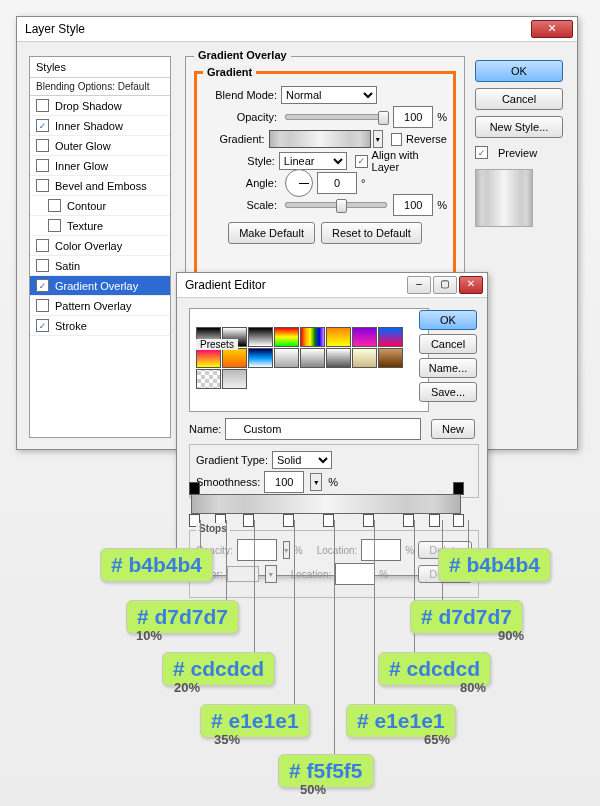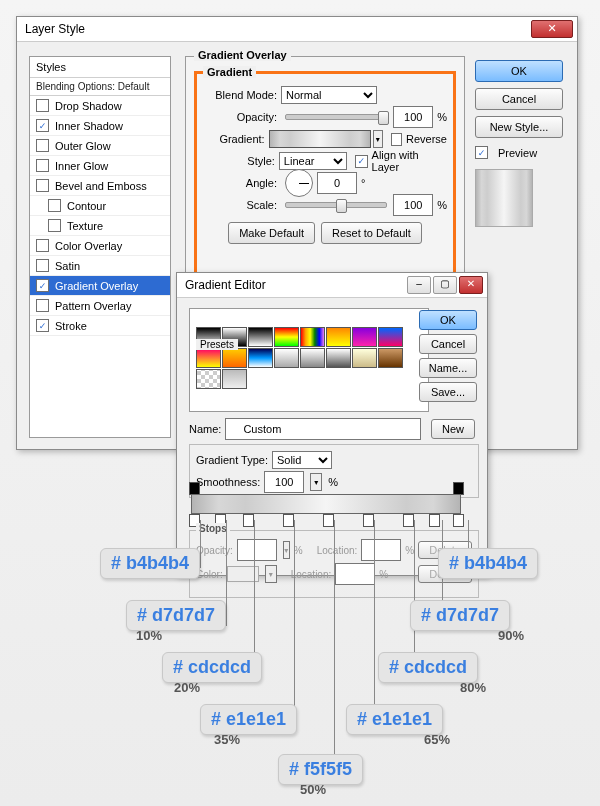--- a/index.html
+++ b/index.html
@@ -166,25 +166,25 @@
   .stops-group{
     position:absolute;left:12px;top:232px;width:276px;height:54px;
     border:1px solid #bbb;padding:6px;font-size:10px;color:#999;
   }
   
   .annot-line{
     position:absolute;width:1px;background:#888;
   }
   .annot-bubble{
     position:absolute;
-    background:#e5e5e5;border:1px solid #c8c8c8;border-radius:6px;
+    background:#bef264;border:1px solid #c8c8c8;border-radius:6px;
     box-shadow:1px 2px 3px rgba(0,0,0,.15);
     padding:4px 10px;
     font-family: Arial, sans-serif;
-    font-size:18px;font-weight:bold;color:#3a7fe0;
+    font-size:21px;font-weight:bold;color:#3a7fe0;
     white-space:nowrap;
   }
   .annot-pct{
     position:absolute;font-size:13px;color:#555;font-weight:bold;
   }
 </style>
 </head>
 <body>
 
 <div class="win" style="left:16px;top:16px;width:560px;height:432px;">

